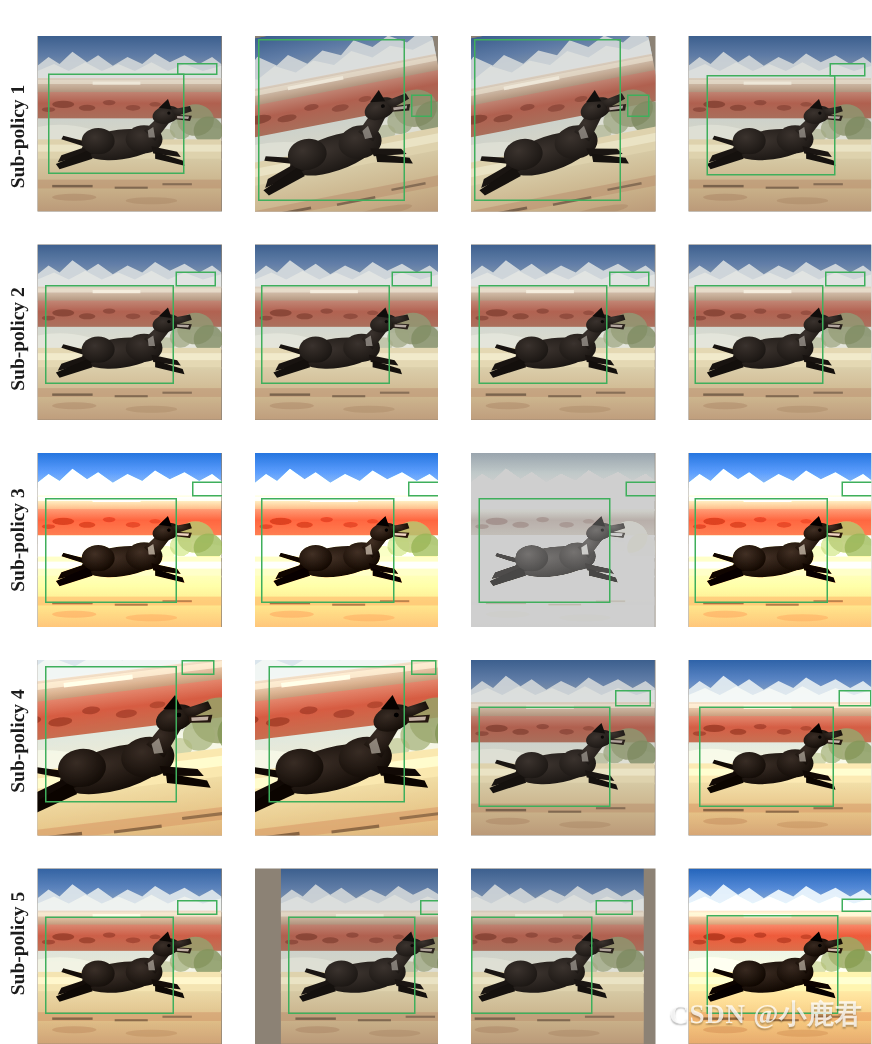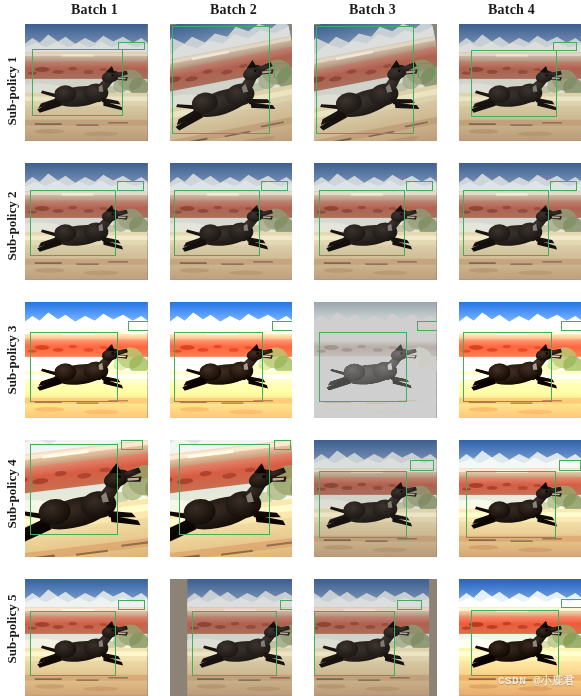--- a/index.html
+++ b/index.html
@@ -89,41 +89,35 @@
   .bbox{
     position:absolute;
     border:1.6px solid #3faf5c;
     box-sizing:border-box;
     pointer-events:none;
   }
   
   .watermark{
     position:absolute;
     right:6px;bottom:8px;
-    font-family:Liberation Mono, monospace;
-    font-size:11px;
+    font-family:Liberation Serif, serif;
+    font-size:18px;
     font-weight:bold;
     color:rgba(255,255,255,.78);
     letter-spacing:.5px;
     text-shadow:0 1px 1px rgba(0,0,0,.25);
     white-space:nowrap;
     z-index:30;
   }
 </style>
 </head>
 <body>
 
 <div class="figure">
 
-  <div class="col-headers">
-    <div class="col-header">Batch 1</div>
-    <div class="col-header">Batch 2</div>
-    <div class="col-header">Batch 3</div>
-    <div class="col-header">Batch 4</div>
-  </div>
 
   <div class="row-labels">
     <div class="row-label-cell">
         <span class="row-label">Sub-policy 1</span>
       </div>
     <div class="row-label-cell">
         <span class="row-label">Sub-policy 2</span>
       </div>
     <div class="row-label-cell">
         <span class="row-label">Sub-policy 3</span>

